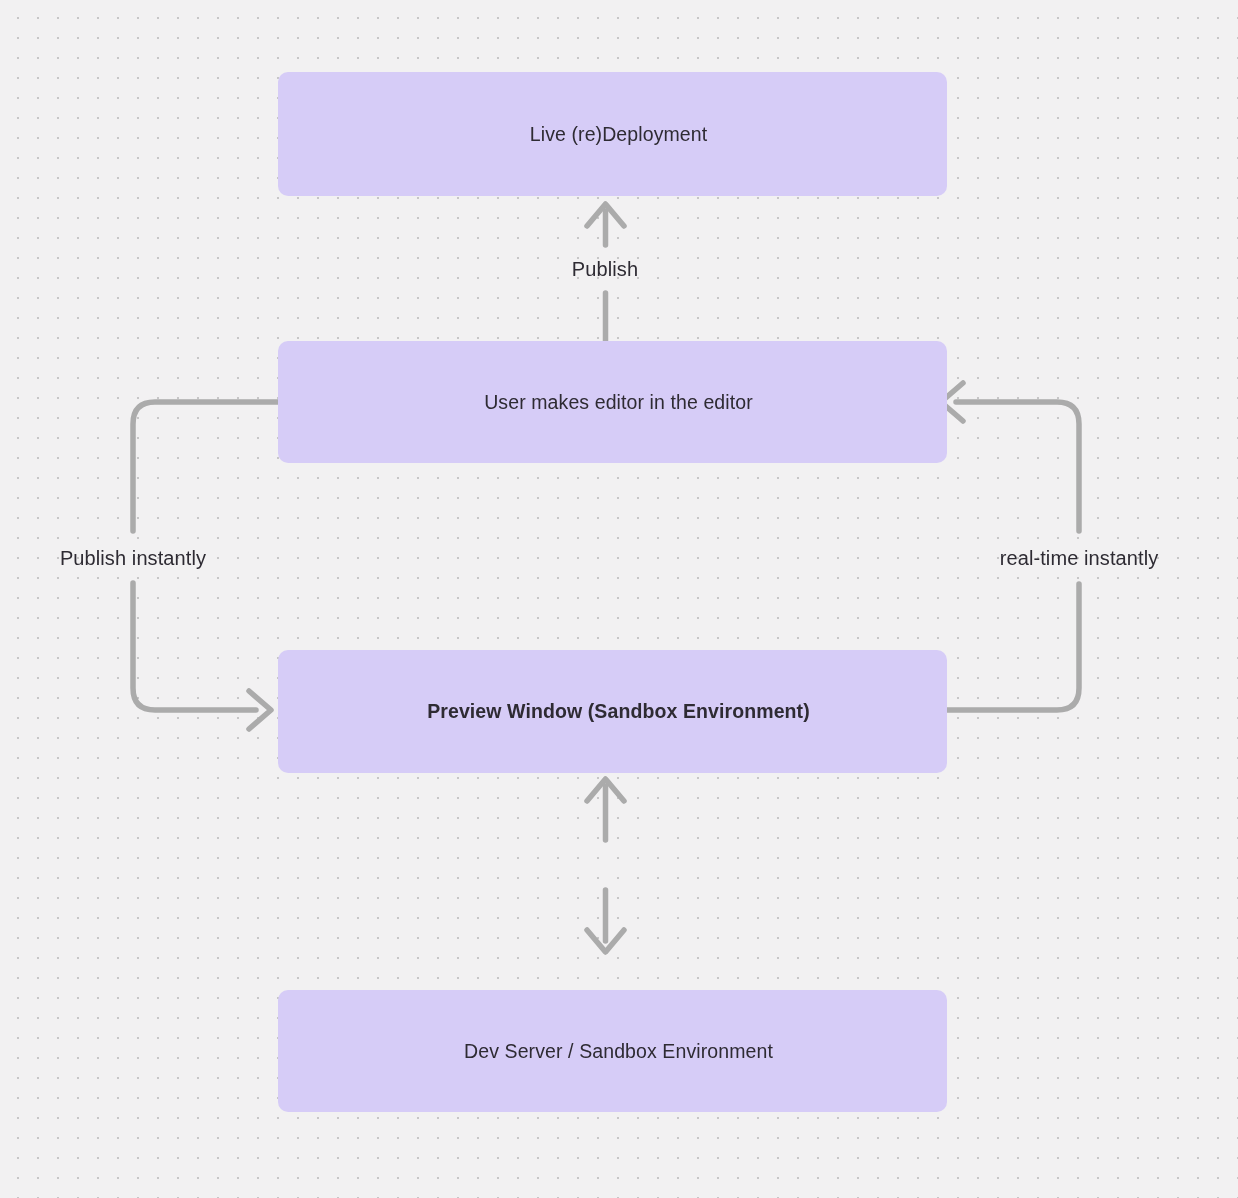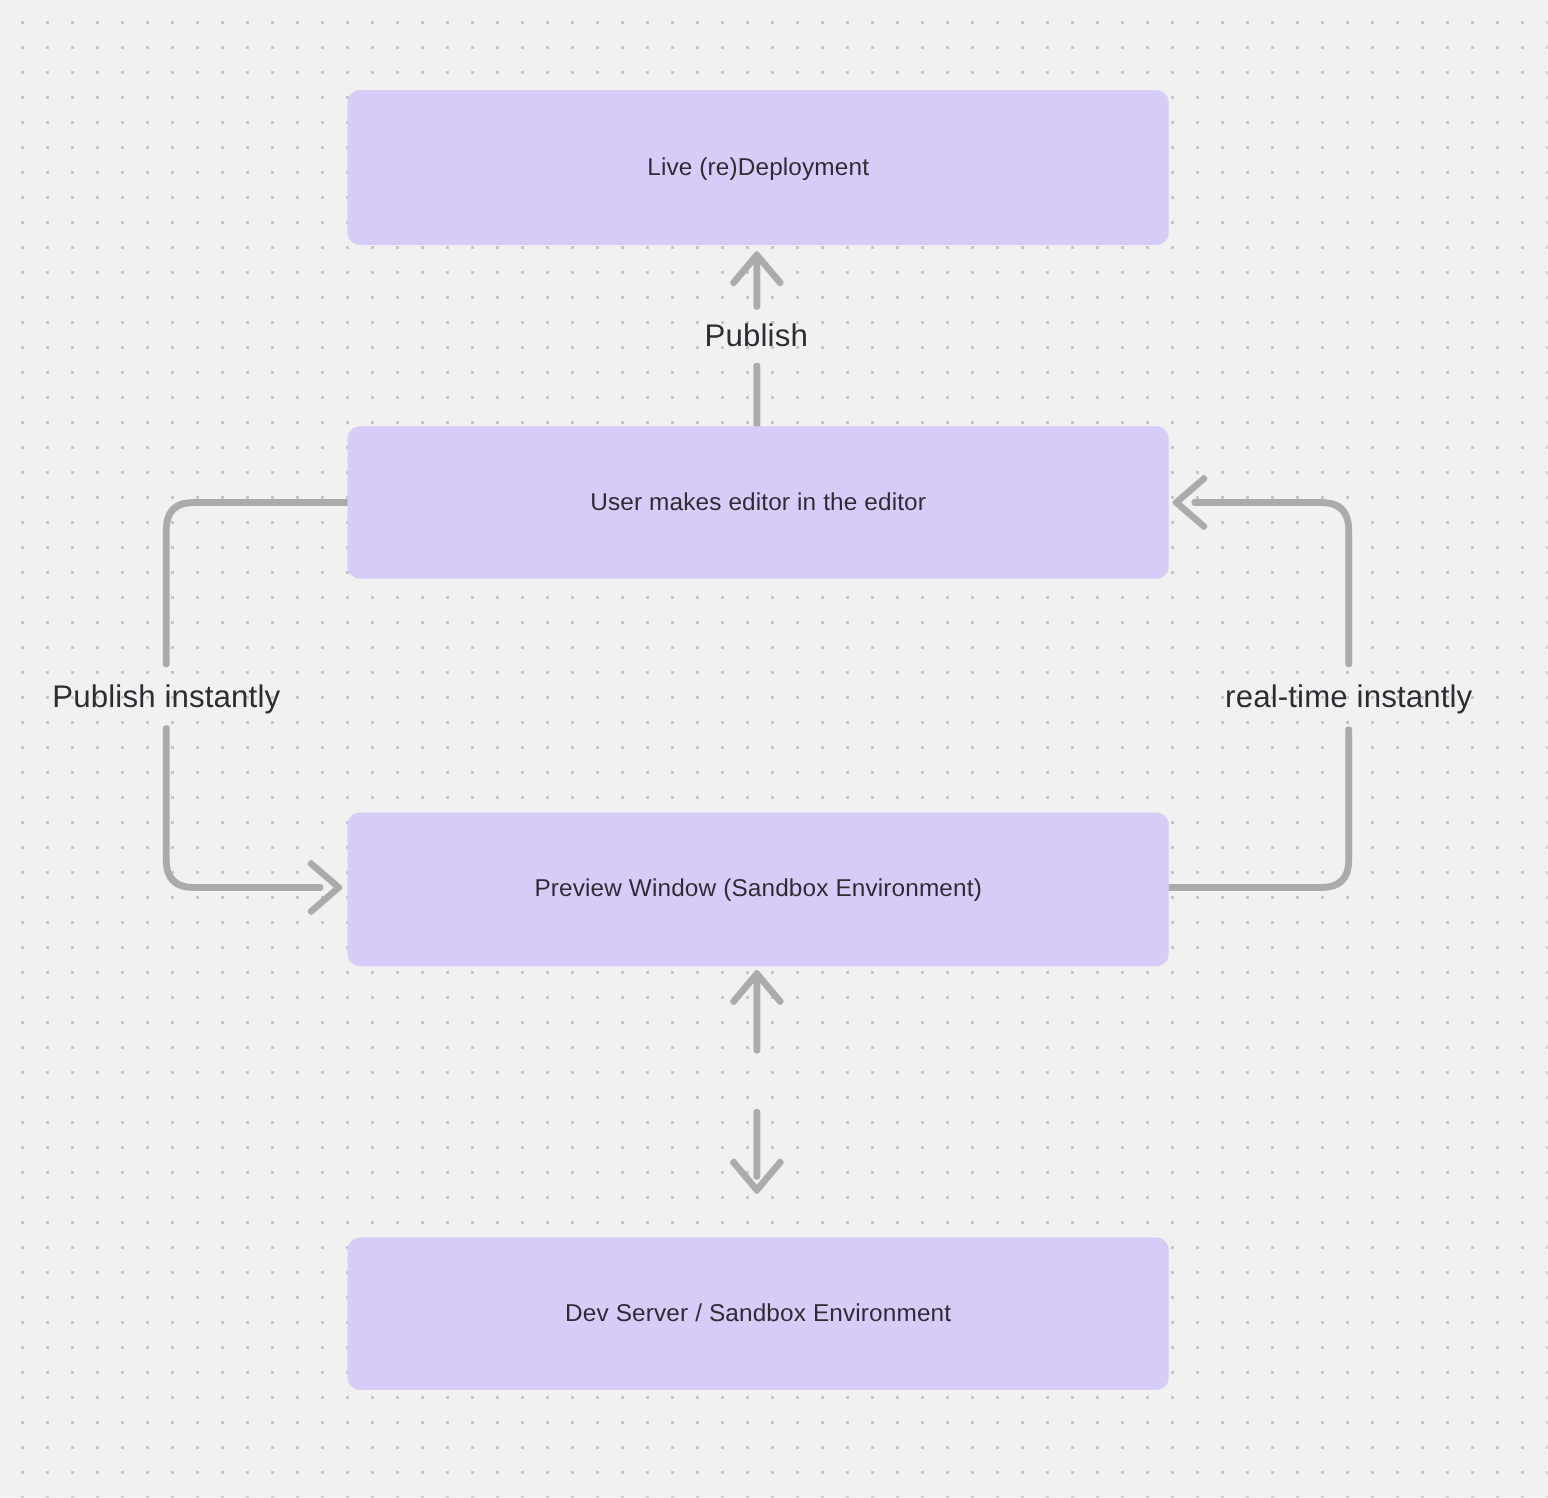--- a/index.html
+++ b/index.html
@@ -42,31 +42,32 @@
     width: 657px;
     background: var(--node-fill, #d6ccf7);
     border-radius: 10px;
     display: flex;
     align-items: center;
     justify-content: center;
     text-align: center;
     color: var(--node-text, #2e2b33);
     font-size: 19.5px;
     letter-spacing: 0.1px;
+    padding-left: 12px;
   }
   .node-live     { top: 72px;  height: 124px; }
   .node-user     { top: 341px; height: 122px; }
-  .node-preview  { top: 650px; height: 123px; }
+  .node-preview  { top: 650px; height: 123px; font-weight: bold; }
   .node-dev      { top: 958px; height: 122px; margin-top: 32px; }
   .edge-label {
     position: absolute;
     transform: translate(-50%, -50%);
     white-space: nowrap;
     color: var(--label-text, #2e2b33);
-    font-size: 25px;
+    font-size: 20px;
     letter-spacing: 0.1px;
   }
   .label-publish   { left: 605px;  top: 269px; }
   .label-updates   { left: 133px;  top: 558px; }
   .label-realtime  { left: 1079px; top: 558px; }
   .label-spunup    { left: 606px;  top: 867px; }
 </style>
 </head>
 <body>
 

